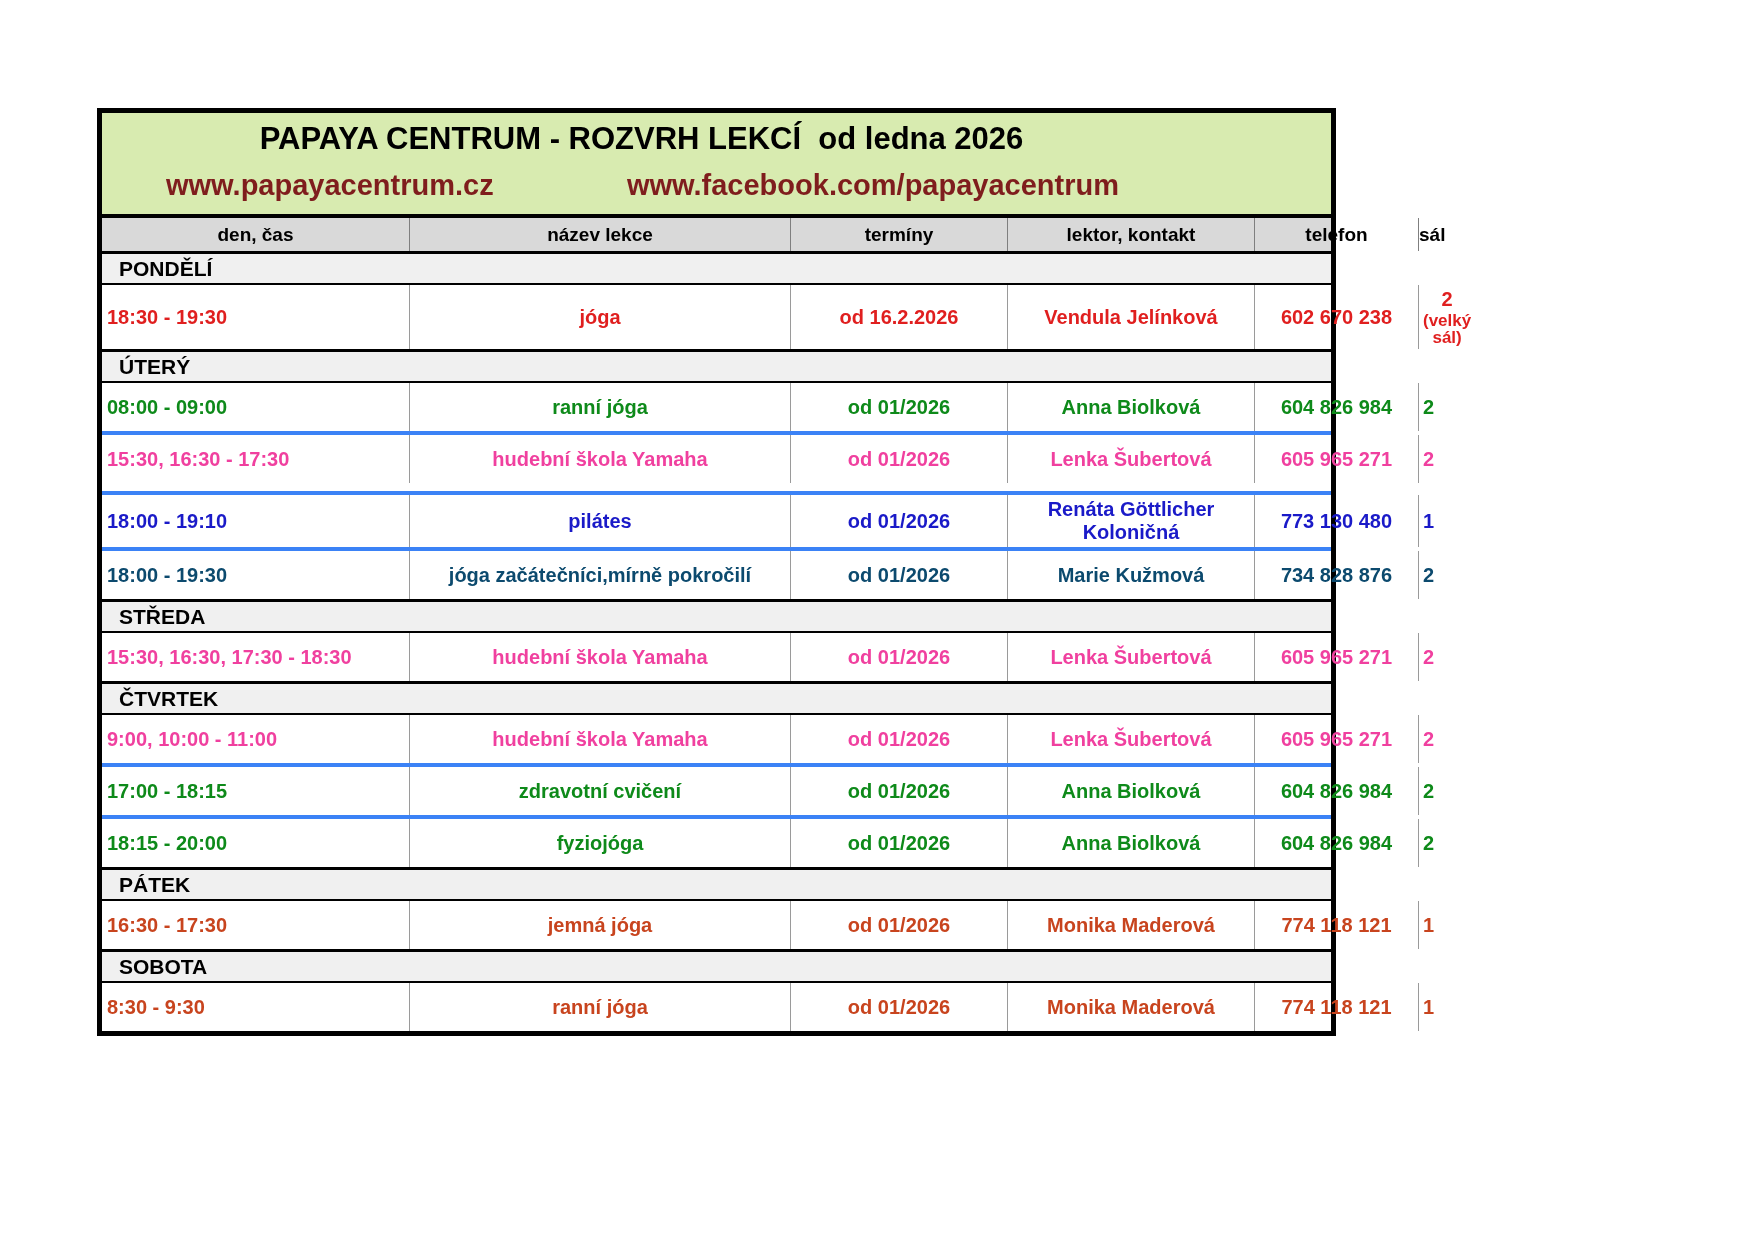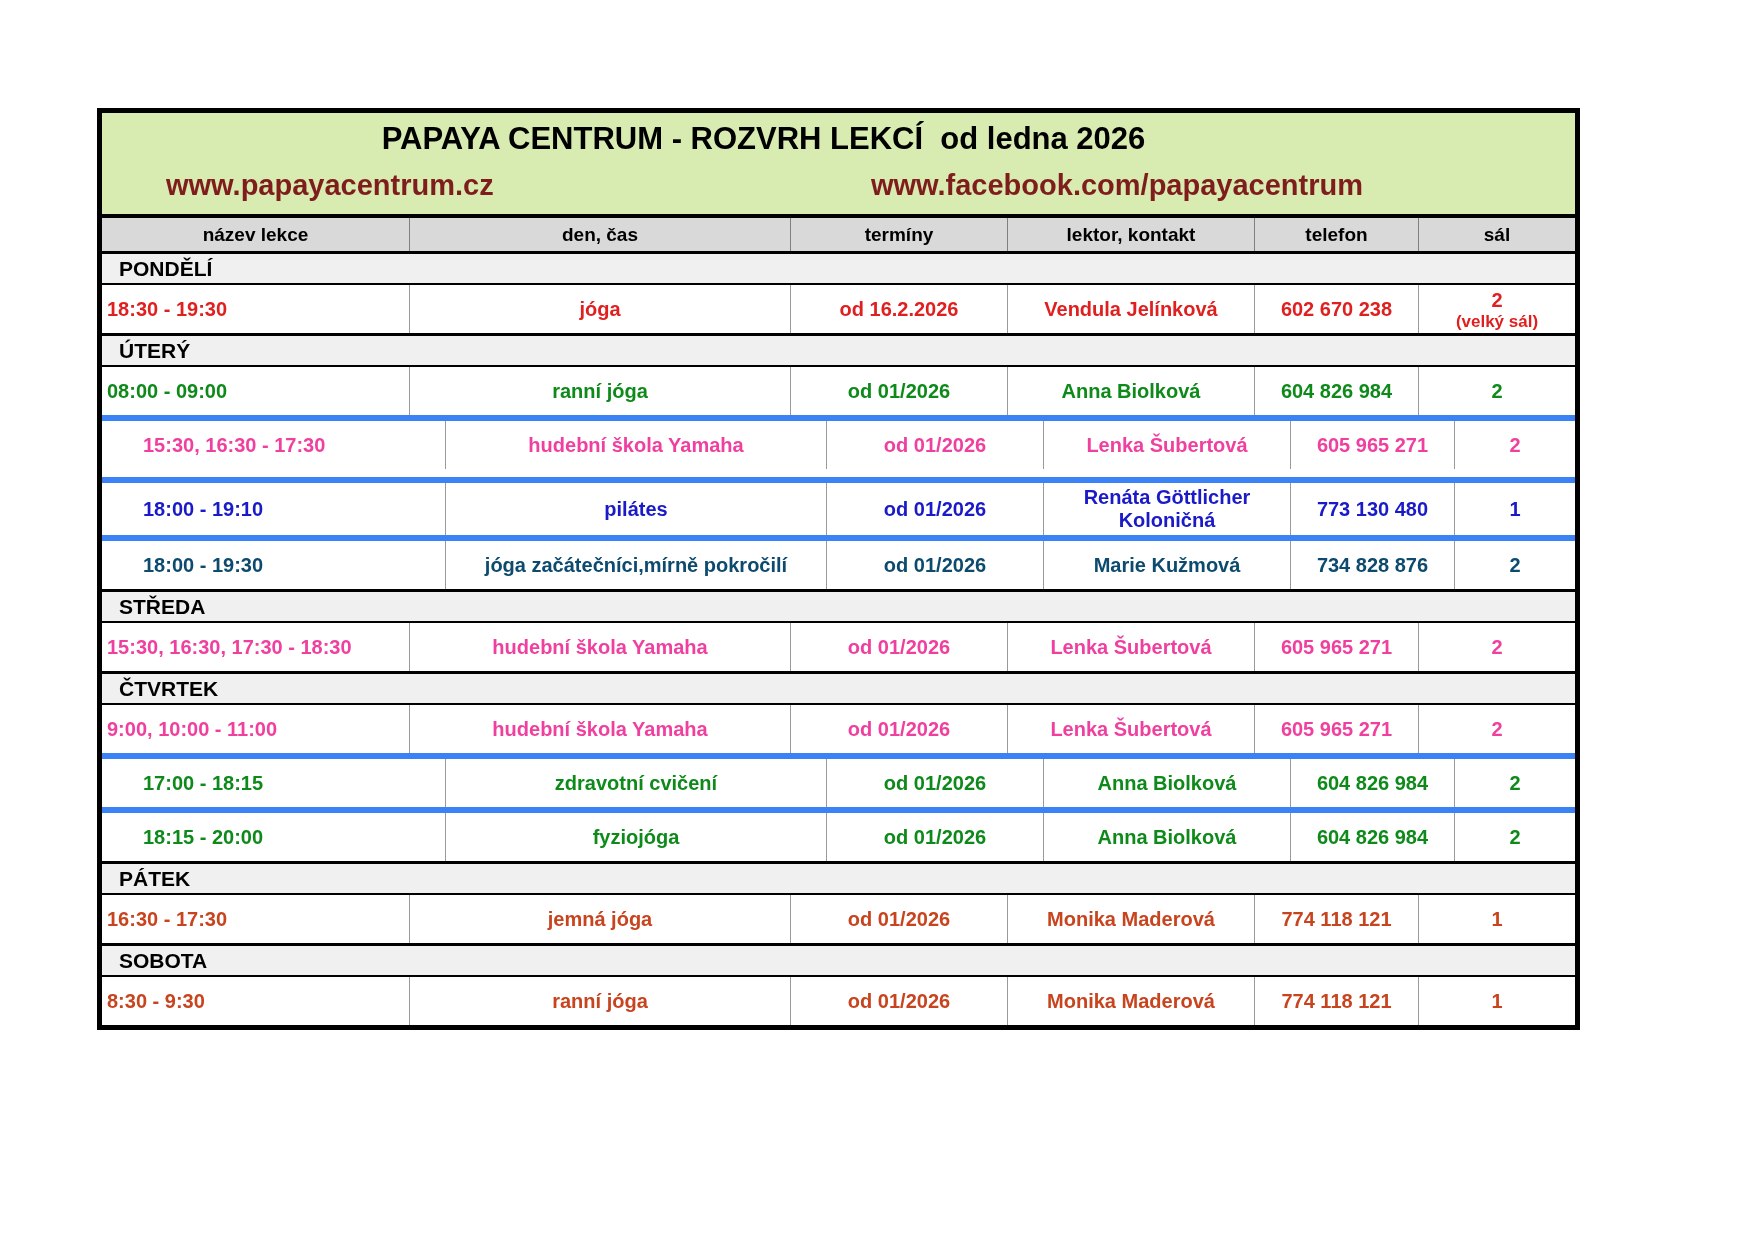--- a/index.html
+++ b/index.html
@@ -12,21 +12,21 @@
     position: relative;
     width: 1754px;
     height: 1240px;
     background: #ffffff;
     overflow: hidden;
   }
   .table-wrap {
     position: absolute;
     left: 97px;
     top: 108px;
-    width: 1483px;
+    width: 1239px;
     border: 5px solid #000000;
     box-sizing: border-box;
     background: #ffffff;
   }
   
   .banner {
     background: #D8EBB0;
     padding: 8px 0 12px 0;
   }
   .banner-title {
@@ -79,21 +79,21 @@
     font-size: 21px;
     font-weight: bold;
     color: #000000;
   }
   
   .data-row {
     font-size: 20px;
     font-weight: bold;
     background: #ffffff;
   }
-  .data-row + .data-row { border-top: 6px solid #3b82f6; padding-left: 36px; }
+  .data-row + .data-row { border-top: 4px solid #3b82f6; }
   .data-row > div {
     min-height: 48px;
     display: flex;
     align-items: center;
     justify-content: center;
     text-align: center;
     padding: 3px 4px;
     box-sizing: border-box;
     line-height: 1.15;
   }
@@ -118,22 +118,22 @@
 
     <div class="banner">
       <div class="banner-title">PAPAYA CENTRUM - ROZVRH LEKCÍ  od ledna 2026</div>
       <div class="banner-urls">
         <span>www.papayacentrum.cz</span>
         <span>www.facebook.com/papayacentrum</span>
       </div>
     </div>
 
     <div class="grid-row header-row">
+      <div>den, čas</div>
       <div>název lekce</div>
-      <div>den, čas</div>
       <div>termíny</div>
       <div>lektor, kontakt</div>
       <div>telefon</div>
       <div>sál</div>
     </div>
 
     <div>
         <div class="day-row">
           <div>PONDĚLÍ</div>
         </div>

